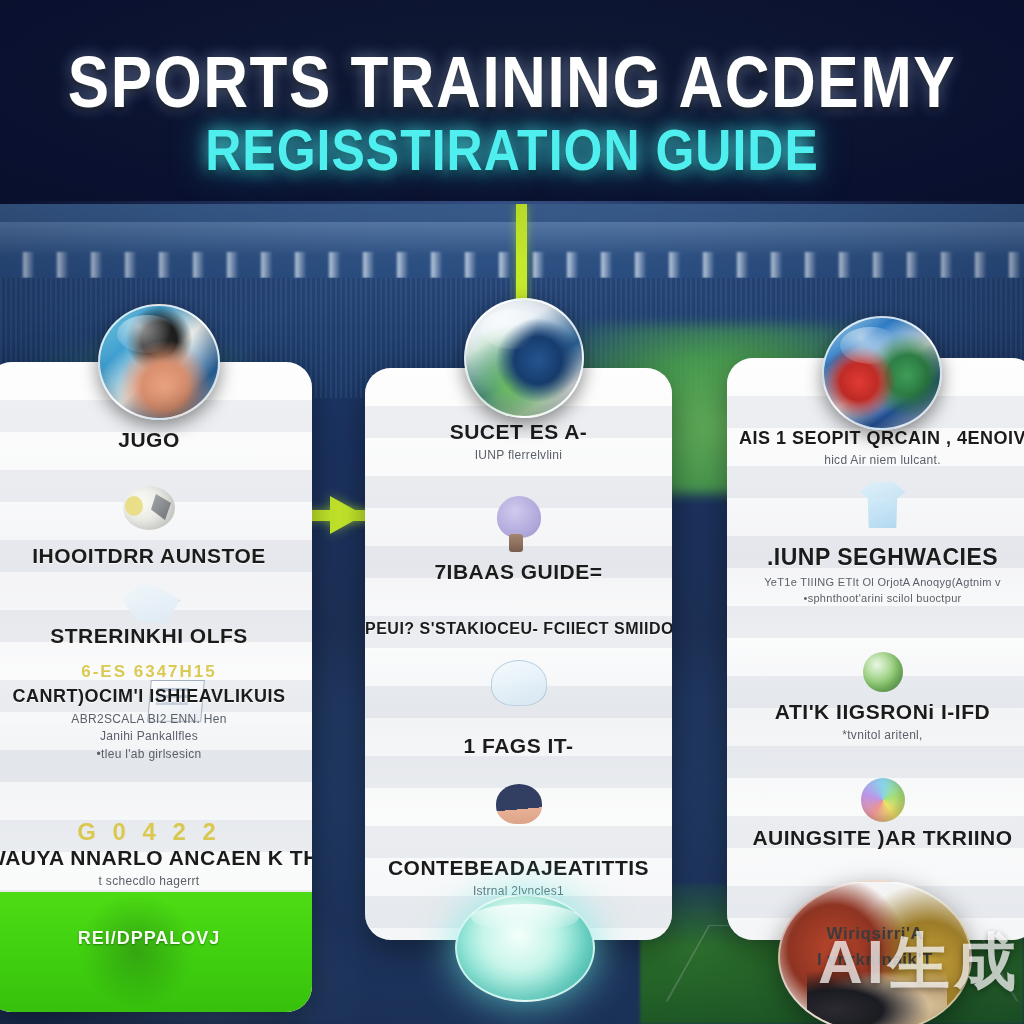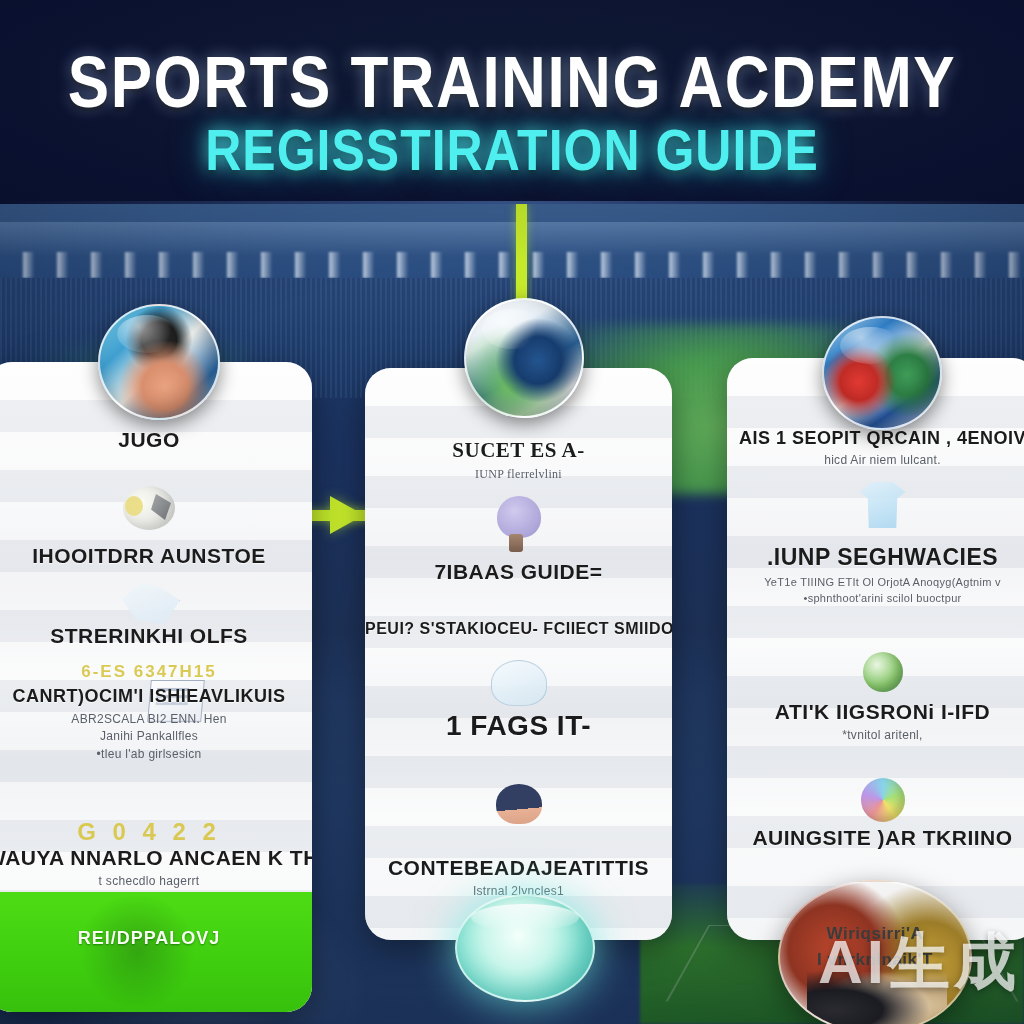--- a/index.html
+++ b/index.html
@@ -378,37 +378,37 @@
         <div class="footer-scrawl"></div>
         <div class="flabel">REI/DPPALOVJ</div>
       </div>
     </div>
   </div>
 
   <div id="card2" class="card">
     <div class="stripes"></div>
     <div class="inner">
 
-      <div class="row" style="top:70px;font-family:Liberation Serif, serif;">
+      <div class="row" style="top:52px;">
         <div class="row-title">SUCET ES  A-</div>
         <div class="row-sub">IUNP flerrelvlini</div>
       </div>
 
       <div class="scribble sc-purple" style="top:128px;"></div>
       <div class="row" style="top:192px;">
         <div class="row-title">7IBAAS GUIDE=</div>
       </div>
 
       <div class="row" style="top:252px;">
         <div class="row-title tiny">PEUI? S'STAKIOCEU- FCIIECT SMIIDOICTSI-</div>
       </div>
 
       <div class="scribble sc-helmet" style="top:292px;"></div>
       <div class="row" style="top:342px;">
-        <div class="row-title" style="font-size:28px;">1 FAGS IT-</div>
+        <div class="row-title" style="font-size:21px;margin-top:24px;">1 FAGS IT-</div>
       </div>
 
       <div class="scribble sc-head" style="top:416px;"></div>
       <div class="row" style="top:488px;">
         <div class="row-title">CONTEBEADAJEATITTIS</div>
         <div class="row-sub">Istrnal 2lyncles1</div>
       </div>
     </div>
   </div>
 

